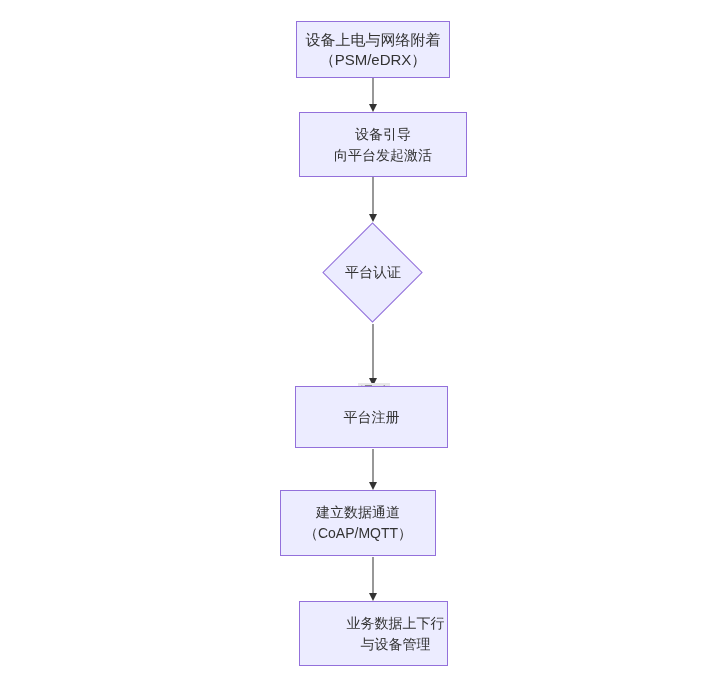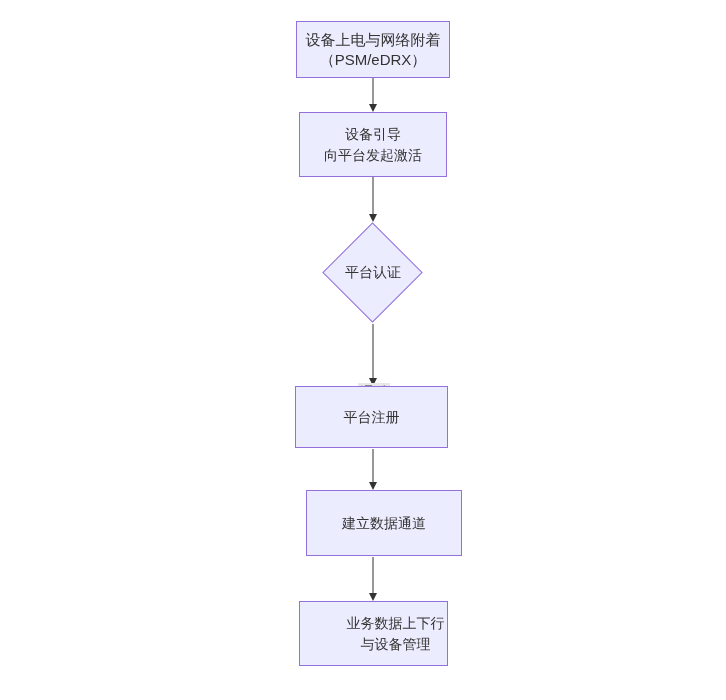--- a/index.html
+++ b/index.html
@@ -100,21 +100,21 @@
   <div class="node rect" style="left:296px; top:21px; width:154px; height:57px; font-size:15px; line-height:20px;">
     <div>设备上电与网络附着</div>
     <div>（PSM/eDRX）</div>
   </div>
 
   <div class="edge" style="left:368px; top:78px; height:34px;">
     <div class="shaft"></div>
     <div class="head"></div>
   </div>
 
-  <div class="node rect" style="left:299px; top:112px; width:148px; height:65px;">
+  <div class="node rect" style="left:299px; top:112px; width:168px; height:65px;">
     <div>设备引导</div>
     <div>向平台发起激活</div>
   </div>
 
   <div class="edge" style="left:368px; top:177px; height:45px;">
     <div class="shaft"></div>
     <div class="head"></div>
   </div>
 
   <div class="diamond-wrap" style="left:322px; top:222px; width:102px; height:102px;">
@@ -130,22 +130,23 @@
 
   <div class="node rect" style="left:295px; top:386px; width:153px; height:62px;">
     <div>平台注册</div>
   </div>
 
   <div class="edge" style="left:368px; top:449px; height:41px;">
     <div class="shaft"></div>
     <div class="head"></div>
   </div>
 
-  <div class="node rect" style="left:306px; top:490px; width:156px; height:66px;">
+  <div class="node rect" style="left:280px; top:490px; width:156px; height:66px;">
     <div>建立数据通道</div>
+    <div>（CoAP/MQTT）</div>
   </div>
 
   <div class="edge" style="left:368px; top:557px; height:44px;">
     <div class="shaft"></div>
     <div class="head"></div>
   </div>
 
   <div class="node rect" style="left:299px; top:601px; width:149px; height:65px;padding-left:44px;">
     <div>业务数据上下行</div>
     <div>与设备管理</div>

